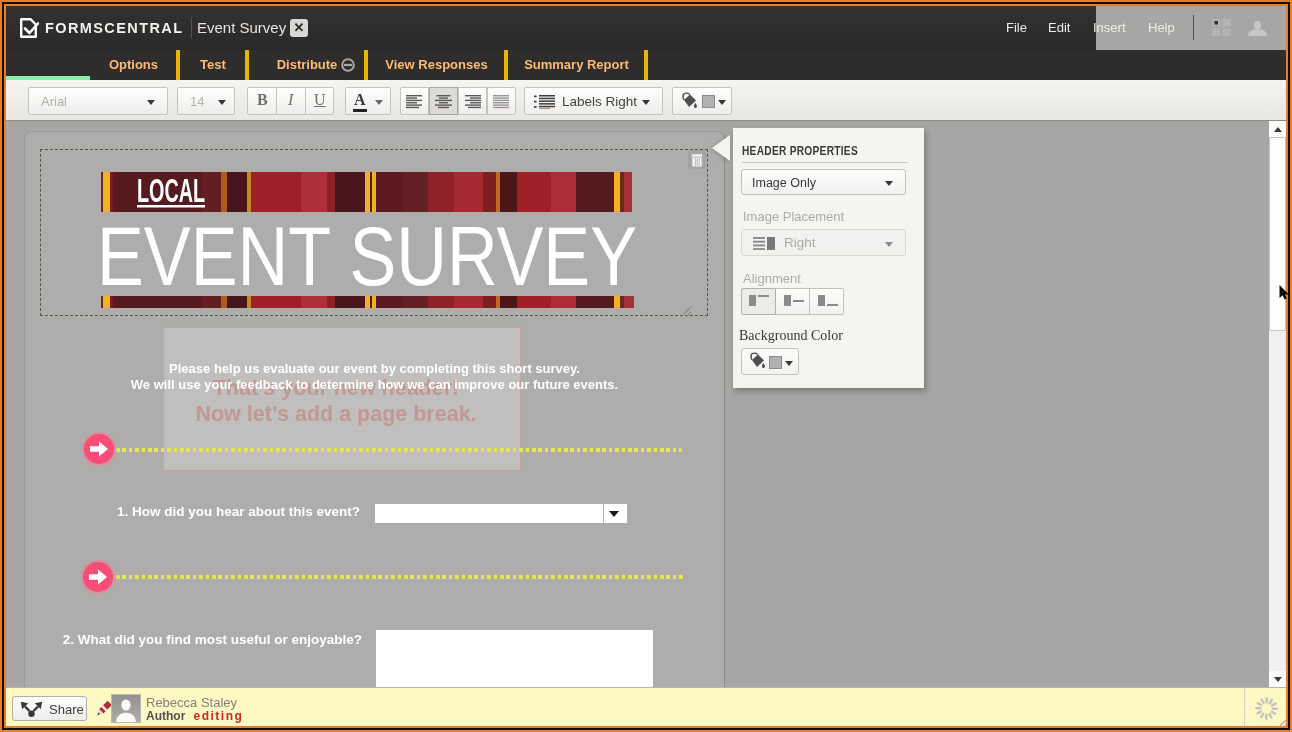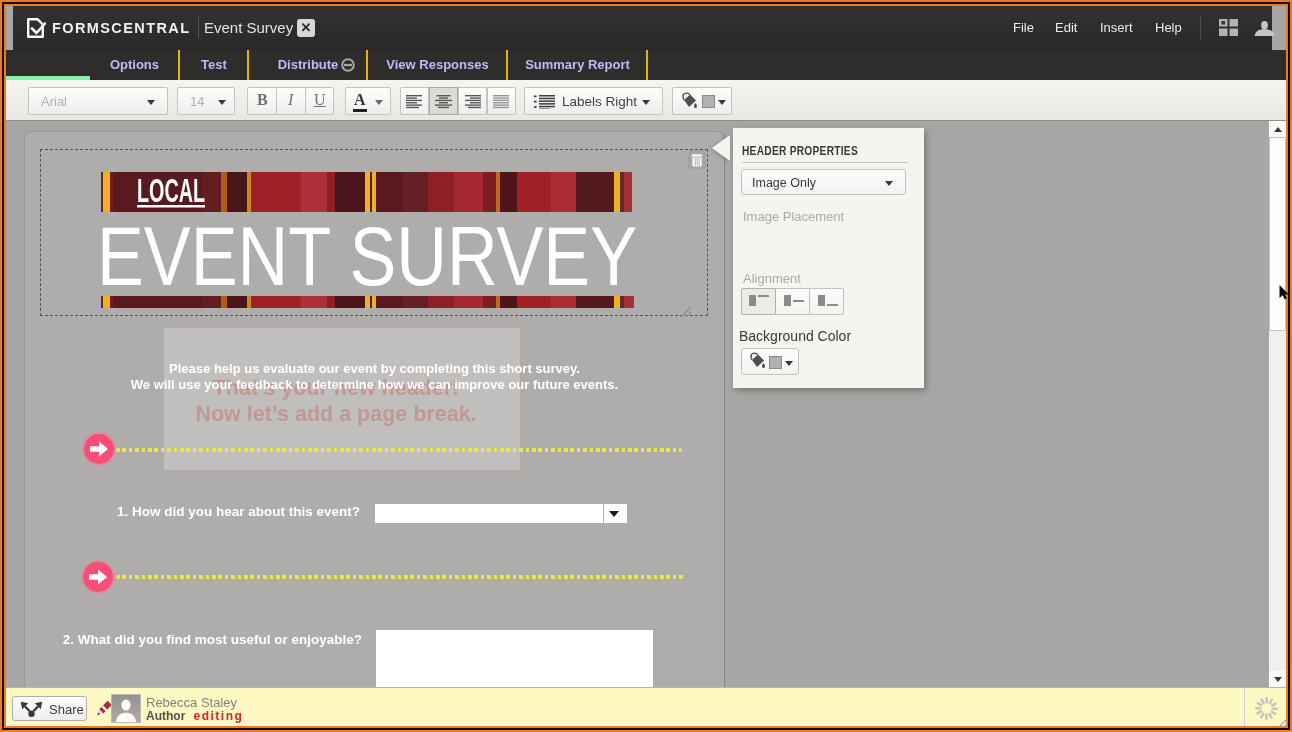--- a/index.html
+++ b/index.html
@@ -3,32 +3,32 @@
 <meta charset="utf-8">
 <style>
   * { margin:0; padding:0; box-sizing:border-box; }
   html,body { width:1292px; height:732px; overflow:hidden; }
   body { font-family:"Liberation Sans", sans-serif; position:relative; background:#ea7d23; }
   .abs { position:absolute; }
   #frame { position:absolute; inset:0; box-shadow: inset 0 0 0 2px #ea7d23, inset 0 0 0 4px #100e0c, inset 0 0 0 6px #ea7d23; z-index:50; pointer-events:none; }
   #app { position:absolute; left:6px; top:6px; right:6px; bottom:6px; background:#a7a6a4; }
 
   
-  #topbar { position:absolute; left:7px; top:0; width:1259px; height:44px; background:linear-gradient(#343231,#2b2927); }
+  #topbar { position:absolute; left:0; top:0; width:1090px; height:44px; background:linear-gradient(#343231,#2b2927); }
   #logo { position:absolute; left:13px; top:11px; }
   #fctitle { position:absolute; left:39px; top:14px; color:#f2f1ef; font-size:14.5px; font-weight:bold; letter-spacing:1.4px; }
   #topsep1 { position:absolute; left:185px; top:11px; width:1px; height:21px; background:#55534f; }
   #fsub { position:absolute; left:191px; top:13px; color:#e4e3e1; font-size:15px; }
   #closetab { position:absolute; left:284px; top:13px; width:18px; height:18px; background:#d9d8d6; border-radius:3px; color:#2b2927; font-size:13px; font-weight:bold; text-align:center; line-height:18px; }
   .menuitem { position:absolute; top:14px; color:#edecea; font-size:13px; }
   #topsep2 { position:absolute; left:1187px; top:9px; width:1px; height:25px; background:#504e4b; }
 
   
   #tabbar { position:absolute; left:0; top:44px; width:1280px; height:30px; background:#2f2d2b; }
-  .tab { position:absolute; top:0; height:30px; color:#c4b5fd; font-size:13px; font-weight:bold; text-align:center; line-height:30px; border-right:2px solid #eab308; }
+  .tab { position:absolute; top:0; height:30px; color:#fdba74; font-size:13px; font-weight:bold; text-align:center; line-height:30px; border-right:4px solid #eab308; }
   .tab.active { background:#86efac; color:#3a3938; border-right:none;margin-top:26px; }
 
   
   #toolbar { position:absolute; left:0; top:74px; width:1280px; height:41px; background:linear-gradient(#f6f4f1,#e9e7e4); border-bottom:1px solid #8f8d8a; }
   .tbtn { position:absolute; top:7px; height:28px; background:linear-gradient(#fefefd,#efedeb); border:1px solid #c6c4c1; border-radius:2px; }
   .tsel-text { color:#b3b1ae; font-size:13px; position:absolute; top:6px; }
   .arrow-d { width:0; height:0; border-left:4px solid transparent; border-right:4px solid transparent; border-top:5px solid #3a3836; position:absolute; }
 
   
   #page { position:absolute; left:19px; top:126px; width:699px; height:556px; background:#aeadab; border-radius:6px 6px 0 0; box-shadow: 1px 0 0 #8a8886, -1px 0 0 #9b9997, 0 -1px 0 #9b9997; }
@@ -276,39 +276,52 @@
 
   <div id="paneltri"></div>
   <div id="panel">
     <div class="abs plabel-on" style="left:9px; top:16px; font-weight:bold; font-size:12px; letter-spacing:0.3px; transform:scaleX(0.85); transform-origin:left top;">HEADER PROPERTIES</div>
     <div class="abs" style="left:9px; top:34px; width:166px; height:1px; background:#c9c7c4;"></div>
     <div class="psel" style="left:8px; top:41px; width:165px; height:26px;">
       <span class="abs plabel-on" style="left:10px; top:6px; font-size:12.5px;">Image Only</span>
       <span class="arrow-d" style="right:12px; top:11px;"></span>
     </div>
     <div class="abs plabel-off" style="left:10px; top:81px; font-size:13px;">Image Placement</div>
+    <div class="psel" style="left:8px; top:101px; width:165px; height:27px; background:#f2f1ef; border-color:#d9d7d4;">
+      <svg class="abs" style="left:11px; top:7px;" width="22" height="13" viewBox="0 0 22 13">
+          <g fill="#908e8c">
+            <rect x="0" y="0" width="12" height="2"></rect>
+            <rect x="0" y="3.7" width="12" height="2"></rect>
+            <rect x="0" y="7.4" width="12" height="2"></rect>
+            <rect x="0" y="11.1" width="12" height="2"></rect>
+          </g>
+          <rect x="14" y="0" width="8" height="13" fill="#7b7977"></rect>
+        </svg>
+      <span class="abs plabel-off" style="left:42px; top:5px;">Right</span>
+      <span class="arrow-d" style="right:12px; top:12px; border-top-color:#8d8b89;"></span>
+    </div>
     <div class="abs plabel-off" style="left:10px; top:143px; font-size:13px;">Alignment</div>
     <div class="abs" style="left:8px; top:160px;">
       <div class="abs" style="left:0; width:35px; height:27px; background:#edebe8; border:1px solid #b3b1ae; border-radius:2px 0 0 2px;"></div>
       <div class="abs" style="left:35px; width:34px; height:27px; background:linear-gradient(#fdfdfc,#f3f2f0); border:1px solid #c3c1be; border-left:none;"></div>
       <div class="abs" style="left:69px; width:34px; height:27px; background:linear-gradient(#fdfdfc,#f3f2f0); border:1px solid #c3c1be; border-left:none; border-radius:0 2px 2px 0;"></div>
       <svg class="abs" style="left:8px; top:7px;" width="20" height="13" viewBox="0 0 20 13">
           <rect x="0" y="0" width="7" height="11" fill="#8d8b89"></rect>
           <rect x="9" y="0" width="11" height="2" fill="#8d8b89"></rect>
         </svg>
       <svg class="abs" style="left:43px; top:7px;" width="20" height="13" viewBox="0 0 20 13">
           <rect x="0" y="0" width="7" height="11" fill="#8d8b89"></rect>
           <rect x="9" y="5" width="11" height="2" fill="#8d8b89"></rect>
         </svg>
       <svg class="abs" style="left:77px; top:7px;" width="20" height="13" viewBox="0 0 20 13">
           <rect x="0" y="0" width="7" height="11" fill="#8d8b89"></rect>
           <rect x="9" y="9" width="11" height="2" fill="#8d8b89"></rect>
         </svg>
     </div>
-    <div class="abs plabel-on" style="left:6px; top:200px; font-size:14px;">Background Color</div>
+    <div class="abs plabel-on" style="left:6px; top:200px; font-size:14px;font-family:Liberation Serif, serif;">Background Color</div>
     <div class="psel" style="left:8px; top:220px; width:58px; height:27px;">
       <svg class="abs" style="left:4px; top:2px;" width="22" height="22" viewBox="0 0 22 22">
         <path d="M6 9 L12 3.5 L18 9.5 L11 16 Z" fill="#504e4c"></path>
         <path d="M12 3.5 C9 1.5 6.5 2 5.5 3.5 C4.5 5 5 7 6 9" fill="none" stroke="#504e4c" stroke-width="1.4"></path>
         <path d="M17.5 12 C18.8 14 19.5 15.6 18.6 16.6 C17.8 17.5 16.3 17 16 15.5 C15.8 14.3 16.5 13 17.5 12 Z" fill="#504e4c"></path>
       </svg>
       <span class="abs" style="left:27px; top:7px; width:13px; height:13px; background:#b2b1af; border:1px solid #8d8b89;"></span>
       <span class="arrow-d" style="right:5px; top:12px;"></span>
     </div>
   </div>

